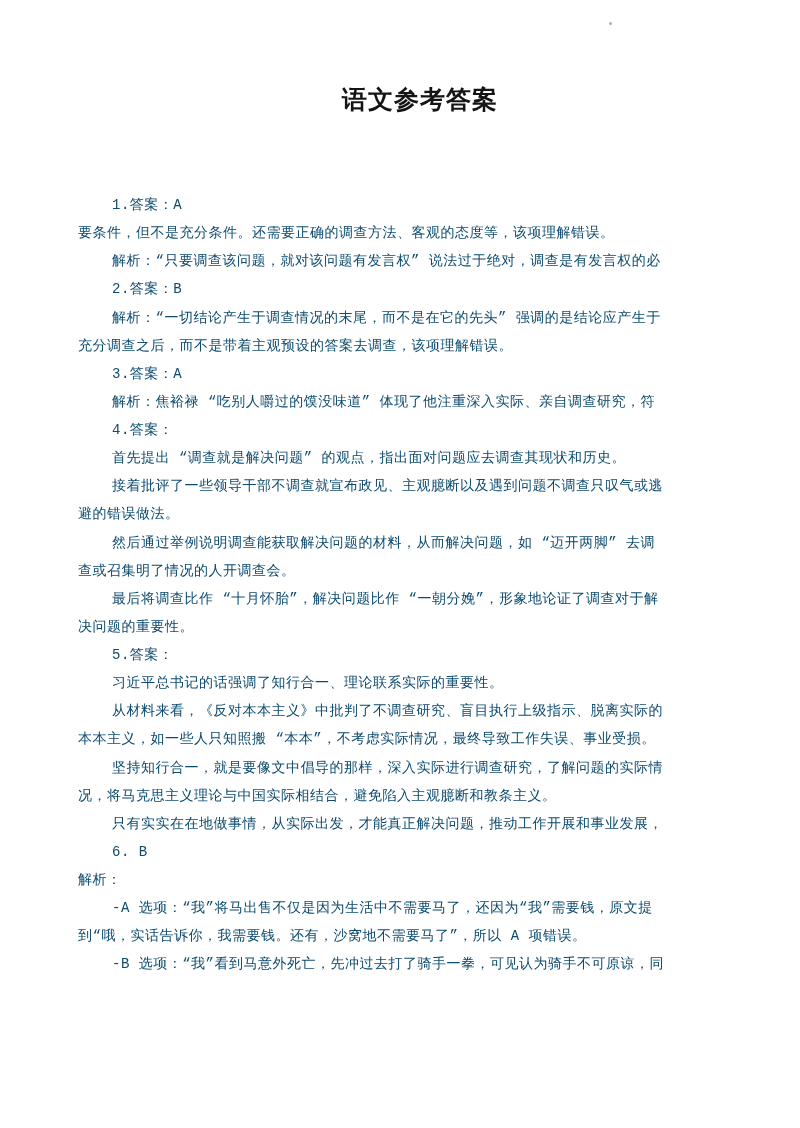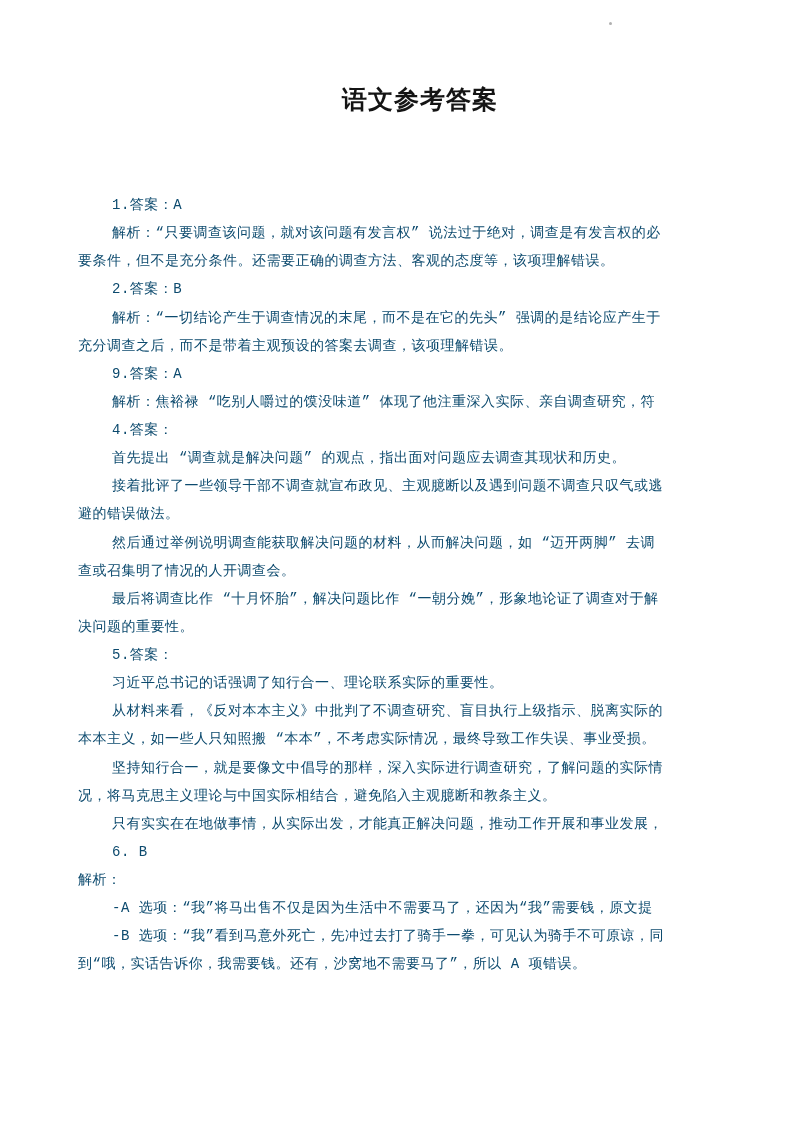--- a/index.html
+++ b/index.html
@@ -57,41 +57,41 @@
   }
 </style>
 </head>
 <body>
 
 <div class="page">
   <div class="artifact-dot"></div>
   <h1 class="doc-title">语文参考答案</h1>
   <div class="doc-body">
       <div class="line indent">1.答案：A</div>
+      <div class="line">要条件，但不是充分条件。还需要正确的调查方法、客观的态度等，该项理解错误。</div>
       <div class="line indent">解析：“只要调查该问题，就对该问题有发言权”  说法过于绝对，调查是有发言权的必</div>
-      <div class="line">要条件，但不是充分条件。还需要正确的调查方法、客观的态度等，该项理解错误。</div>
       <div class="line indent">2.答案：B</div>
       <div class="line indent">解析：“一切结论产生于调查情况的末尾，而不是在它的先头”  强调的是结论应产生于</div>
       <div class="line">充分调查之后，而不是带着主观预设的答案去调查，该项理解错误。</div>
-      <div class="line indent">9.答案：A</div>
+      <div class="line indent">3.答案：A</div>
       <div class="line indent">解析：焦裕禄 “吃别人嚼过的馍没味道”  体现了他注重深入实际、亲自调查研究，符</div>
       <div class="line indent">4.答案：</div>
       <div class="line indent">首先提出 “调查就是解决问题”  的观点，指出面对问题应去调查其现状和历史。</div>
       <div class="line indent">接着批评了一些领导干部不调查就宣布政见、主观臆断以及遇到问题不调查只叹气或逃</div>
       <div class="line">避的错误做法。</div>
       <div class="line indent">然后通过举例说明调查能获取解决问题的材料，从而解决问题，如 “迈开两脚”  去调</div>
       <div class="line">查或召集明了情况的人开调查会。</div>
       <div class="line indent">最后将调查比作 “十月怀胎”，解决问题比作 “一朝分娩”，形象地论证了调查对于解</div>
       <div class="line">决问题的重要性。</div>
       <div class="line indent">5.答案：</div>
       <div class="line indent">习近平总书记的话强调了知行合一、理论联系实际的重要性。</div>
       <div class="line indent">从材料来看，《反对本本主义》中批判了不调查研究、盲目执行上级指示、脱离实际的</div>
       <div class="line">本本主义，如一些人只知照搬 “本本”，不考虑实际情况，最终导致工作失误、事业受损。</div>
       <div class="line indent">坚持知行合一，就是要像文中倡导的那样，深入实际进行调查研究，了解问题的实际情</div>
       <div class="line">况，将马克思主义理论与中国实际相结合，避免陷入主观臆断和教条主义。</div>
       <div class="line indent">只有实实在在地做事情，从实际出发，才能真正解决问题，推动工作开展和事业发展，</div>
       <div class="line indent">6. B</div>
       <div class="line">解析：</div>
       <div class="line indent">-A 选项：“我”将马出售不仅是因为生活中不需要马了，还因为“我”需要钱，原文提</div>
+      <div class="line">到“哦，实话告诉你，我需要钱。还有，沙窝地不需要马了”，所以 A 项错误。</div>
       <div class="line indent">-B 选项：“我”看到马意外死亡，先冲过去打了骑手一拳，可见认为骑手不可原谅，同</div>
-      <div class="line">到“哦，实话告诉你，我需要钱。还有，沙窝地不需要马了”，所以 A 项错误。</div>
     </div>
 </div>
 
 </body></html>

